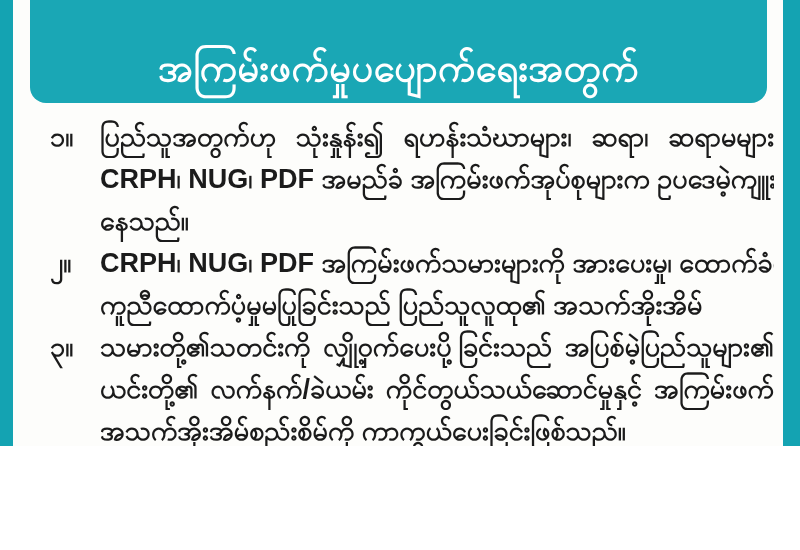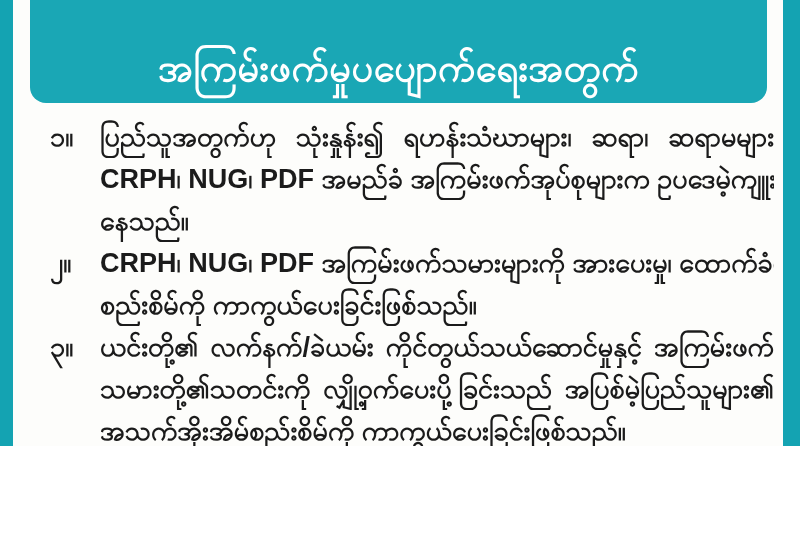--- a/index.html
+++ b/index.html
@@ -105,27 +105,27 @@
         <div class="line">ပြည်သူအတွက်ဟု သုံးနှုန်း၍ ရဟန်းသံဃာများ၊ ဆရာ၊ ဆရာမများ</div>
         <div class="line">CRPH၊ NUG၊ PDF အမည်ခံ အကြမ်းဖက်အုပ်စုများက ဥပဒေမဲ့ကျူးလွန်</div>
         <div class="line">နေသည်။</div>
       </div>
     </div>
 
     <div class="item">
       <div class="num">၂။</div>
       <div class="txt">
         <div class="line">CRPH၊ NUG၊ PDF အကြမ်းဖက်သမားများကို အားပေးမှု၊ ထောက်ခံမှု၊</div>
-        <div class="line">စည်းစိမ်ကို ကာကွယ်ပေးခြင်းဖြစ်သည်။</div>
+        <div class="line">ကူညီထောက်ပံ့မှုမပြုခြင်းသည် ပြည်သူလူထု၏ အသက်အိုးအိမ်</div>
       </div>
     </div>
 
     <div class="item">
       <div class="num">၃။</div>
       <div class="txt">
+        <div class="line">သမားတို့၏သတင်းကို လျှို့ဝှက်ပေးပို့ခြင်းသည် အပြစ်မဲ့ပြည်သူများ၏</div>
         <div class="line">ယင်းတို့၏ လက်နက်/ခဲယမ်း ကိုင်တွယ်သယ်ဆောင်မှုနှင့် အကြမ်းဖက်</div>
-        <div class="line">သမားတို့၏သတင်းကို လျှို့ဝှက်ပေးပို့ခြင်းသည် အပြစ်မဲ့ပြည်သူများ၏</div>
         <div class="line">အသက်အိုးအိမ်စည်းစိမ်ကို ကာကွယ်ပေးခြင်းဖြစ်သည်။</div>
       </div>
     </div>
 
   </div>
 </div>
 
 </body></html>

